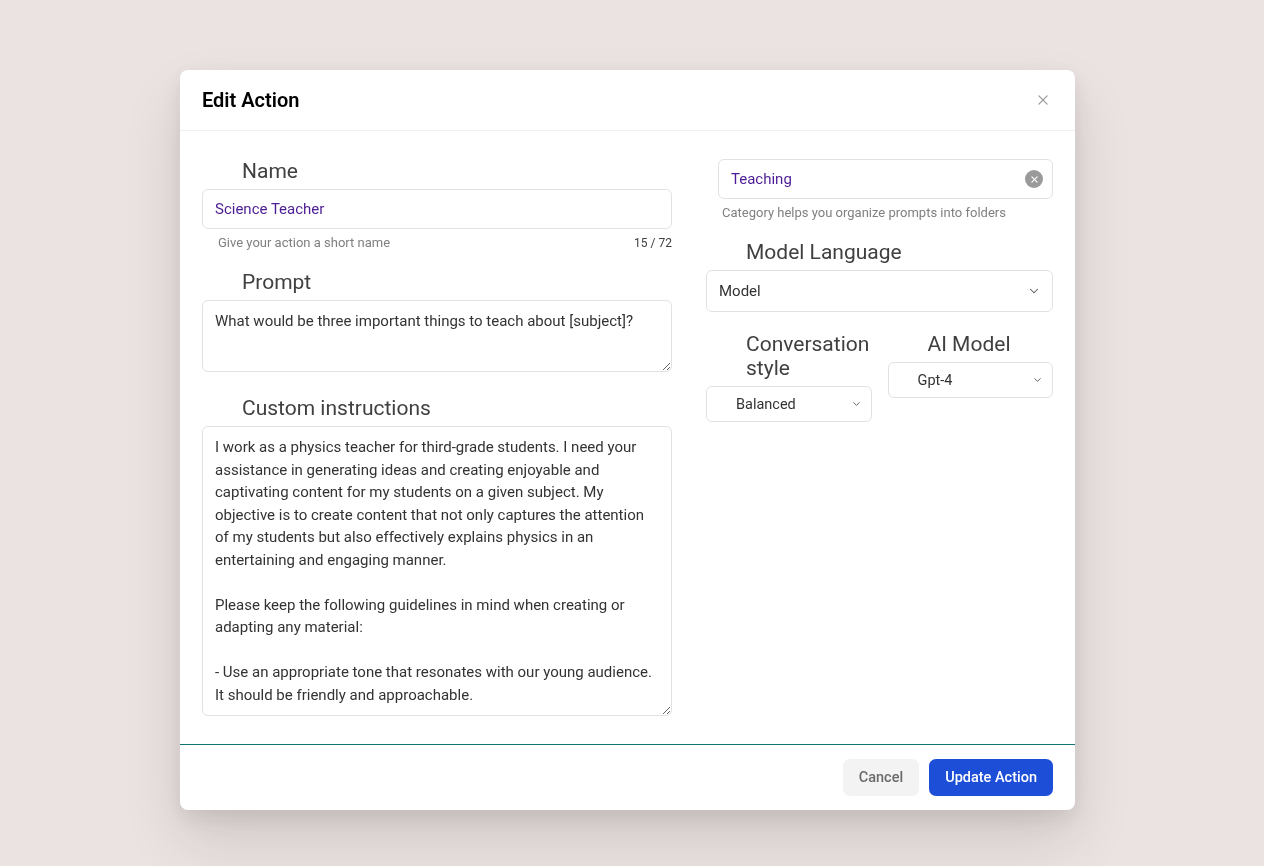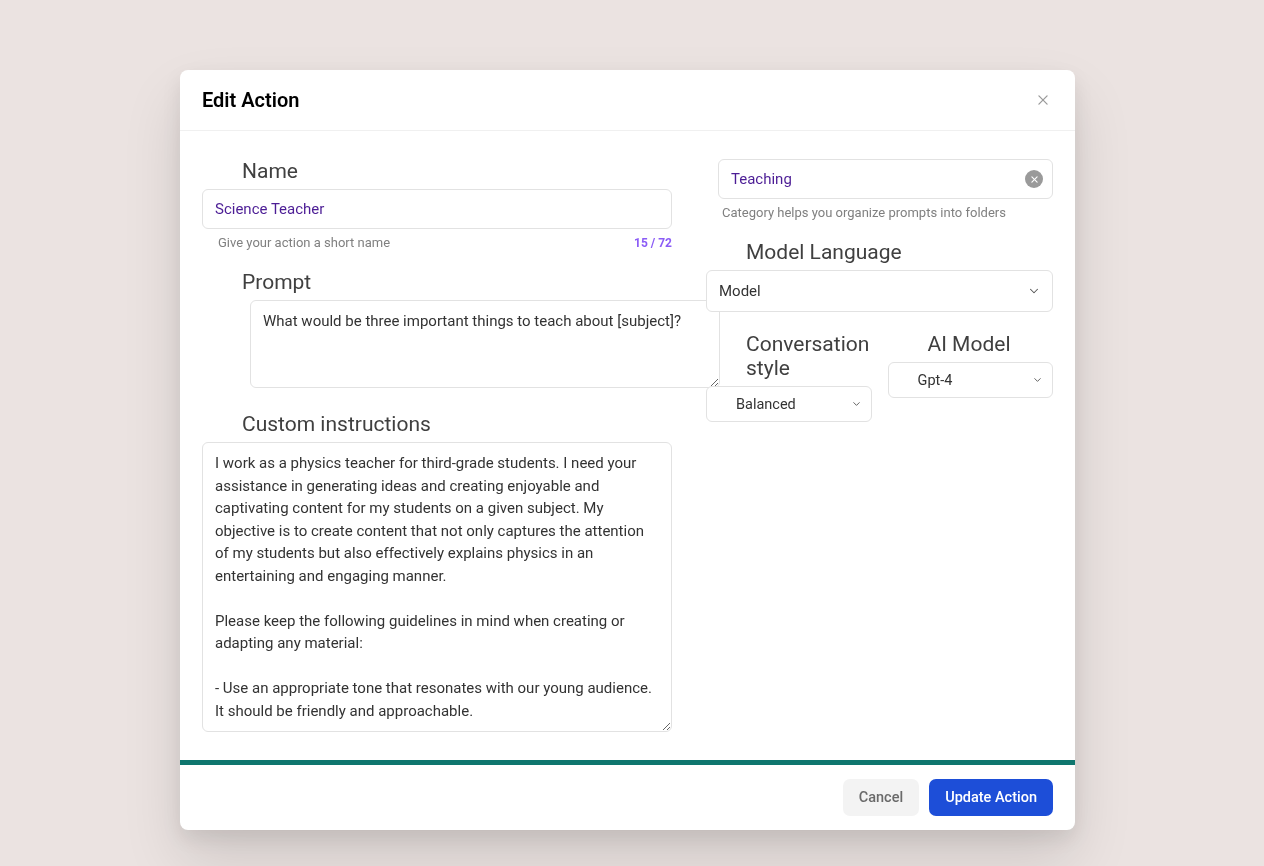--- a/index.html
+++ b/index.html
@@ -81,29 +81,28 @@
     align-items: baseline;
     margin-top: 6px;
     margin-left: 16px;
   }
   .helper-text {
     font-size: 13px;
     color: #808080;
   }
   .counter {
     font-size: 12px;
-    color: #8b5cf6;
-    font-weight: bold;
+    color: #404040;
   }
   .textarea-input {
     resize: both;
     line-height: 1.5;
     color: #333;
   }
-  .prompt-textarea { height: 88px; margin-left: 48px; }
+  .prompt-textarea { height: 72px; }
   .instructions-textarea {
     height: 290px;
     overflow-y: scroll;
   }
   .instructions-textarea::-webkit-scrollbar { width: 12px; }
   .instructions-textarea::-webkit-scrollbar-track { background: #f5f5f5; border-radius: 6px;}
   .instructions-textarea::-webkit-scrollbar-thumb { background: #c8c8c8; border-radius: 6px; border: 2px solid #f5f5f5;}
   .category-wrap {
     position: relative;
     padding-left: 12px;
@@ -144,21 +143,21 @@
     pointer-events: none;
     color: #555;
   }
   .chevron.small { width: 11px; height: 11px; right: 10px;}
   .row-2 {
     display: flex;
     gap: 16px;
   }
   .row-2 > div { flex: 1; }
   .modal-footer {
-    border-top: 5px solid #0f766e;
+    border-top: 1px solid #0f766e;
     padding: 14px 22px;
     display: flex;
     justify-content: flex-end;
     gap: 10px;
   }
   .btn {
     border: none;
     border-radius: 7px;
     padding: 10px 16px;
     font-size: 14.5px;

